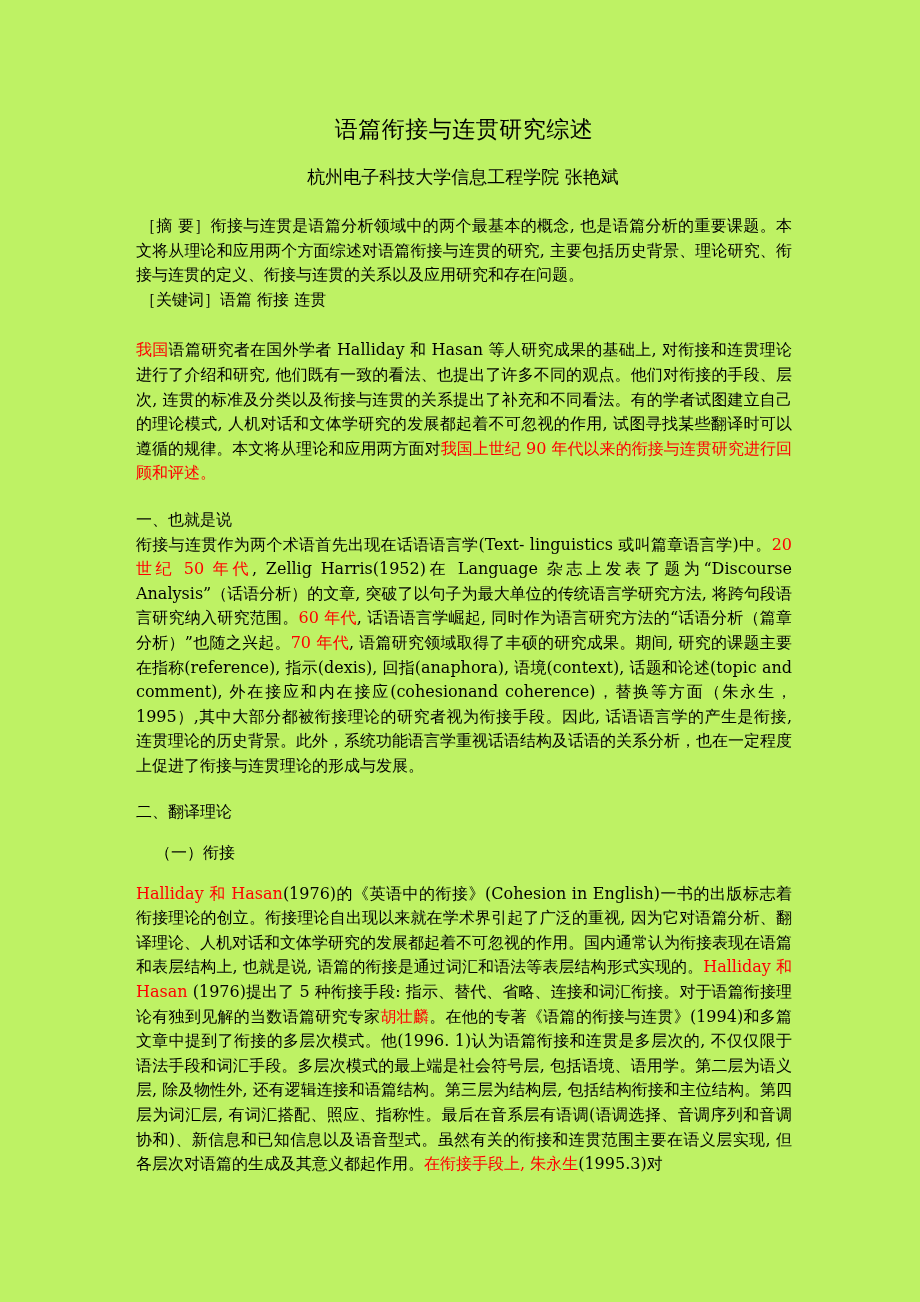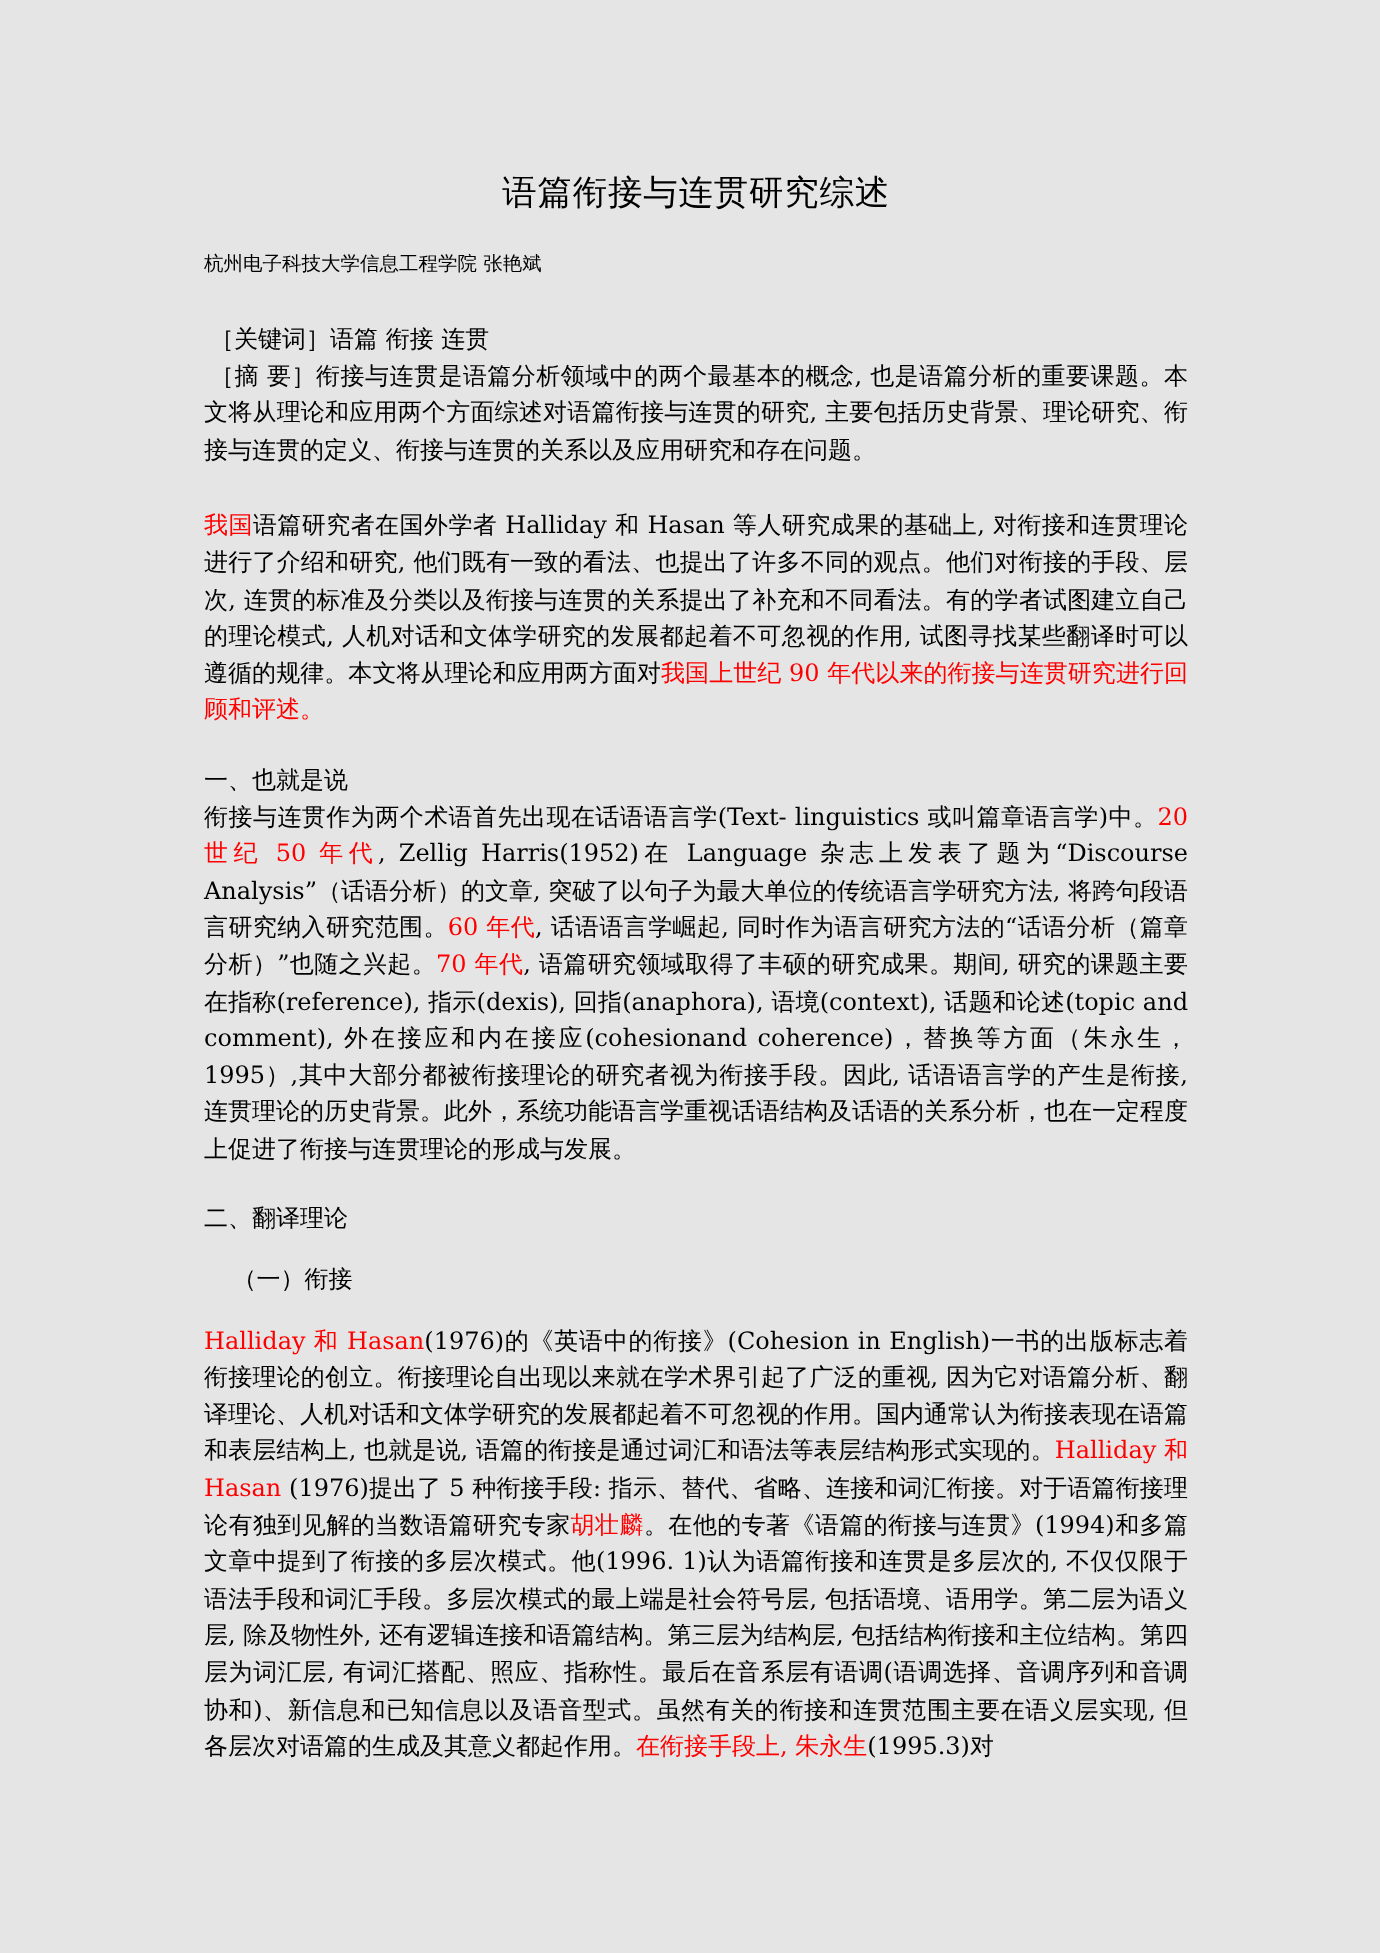--- a/index.html
+++ b/index.html
@@ -12,43 +12,43 @@
     width: 920px;
     height: 1302px;
     font-family: "DejaVu Serif", "Liberation Serif", serif;
     color: #000000;
     overflow: hidden;
   }
   .page {
     position: relative;
     width: 920px;
     height: 1302px;
-    background: #e5e5e5;
+    background: #bef264;
     box-sizing: border-box;
     padding: 0;
   }
   .content {
     position: absolute;
     left: 136px;
     top: 0;
     width: 656px;
   }
   .doc-title {
     text-align: center;
     font-size: 23px;
     line-height: 30px;
     font-weight: normal;
     margin: 0;
     padding-top: 114px;
     letter-spacing: 0.5px;
     font-family: "DejaVu Serif", "Liberation Serif", serif;
   }
   .author-line {
-    text-align: left;
-    font-size: 13px;
+    text-align: center;
+    font-size: 18px;
     line-height: 22px;
     margin: 0;
     padding-top: 22px;
     padding-right: 2px;
   }
   .para {
     font-size: 16px;
     line-height: 24.6px;
     margin: 0;
     text-align: justify;
@@ -84,24 +84,24 @@
 
 <div class="page">
   <div class="content">
 
     <h1 class="doc-title">语篇衔接与连贯研究综述</h1>
 
     <p class="author-line">杭州电子科技大学信息工程学院  张艳斌</p>
 
     <div class="abstract-block">
       <p class="para">
-        <span class="lead-space">［关键词］</span><span>语篇 衔接 连贯</span>
+        <span class="lead-space">［摘 要］</span><span>衔接与连贯是语篇分析领域中的两个最基本的概念, 也是语篇分析的重要课题。本文将从理论和应用两个方面综述对语篇衔接与连贯的研究, 主要包括历史背景、理论研究、衔接与连贯的定义、衔接与连贯的关系以及应用研究和存在问题。</span>
       </p>
       <p class="para">
-        <span class="lead-space">［摘 要］</span><span>衔接与连贯是语篇分析领域中的两个最基本的概念, 也是语篇分析的重要课题。本文将从理论和应用两个方面综述对语篇衔接与连贯的研究, 主要包括历史背景、理论研究、衔接与连贯的定义、衔接与连贯的关系以及应用研究和存在问题。</span>
+        <span class="lead-space">［关键词］</span><span>语篇 衔接 连贯</span>
       </p>
     </div>
 
     <div class="gap-lg"></div>
 
 
     <p class="para">
       <span class="red">我国</span><span>语篇研究者在国外学者 Halliday 和 Hasan 等人研究成果的基础上, 对衔接和连贯理论进行了介绍和研究, 他们既有一致的看法、也提出了许多不同的观点。他们对衔接的手段、层次, 连贯的标准及分类以及衔接与连贯的关系提出了补充和不同看法。有的学者试图建立自己的理论模式, 人机对话和文体学研究的发展都起着不可忽视的作用, 试图寻找某些翻译时可以遵循的规律。本文将从理论和应用两方面对</span><span class="red">我国上世纪 90 年代以来的衔接与连贯研究进行回顾和评述。</span>
     </p>
 

